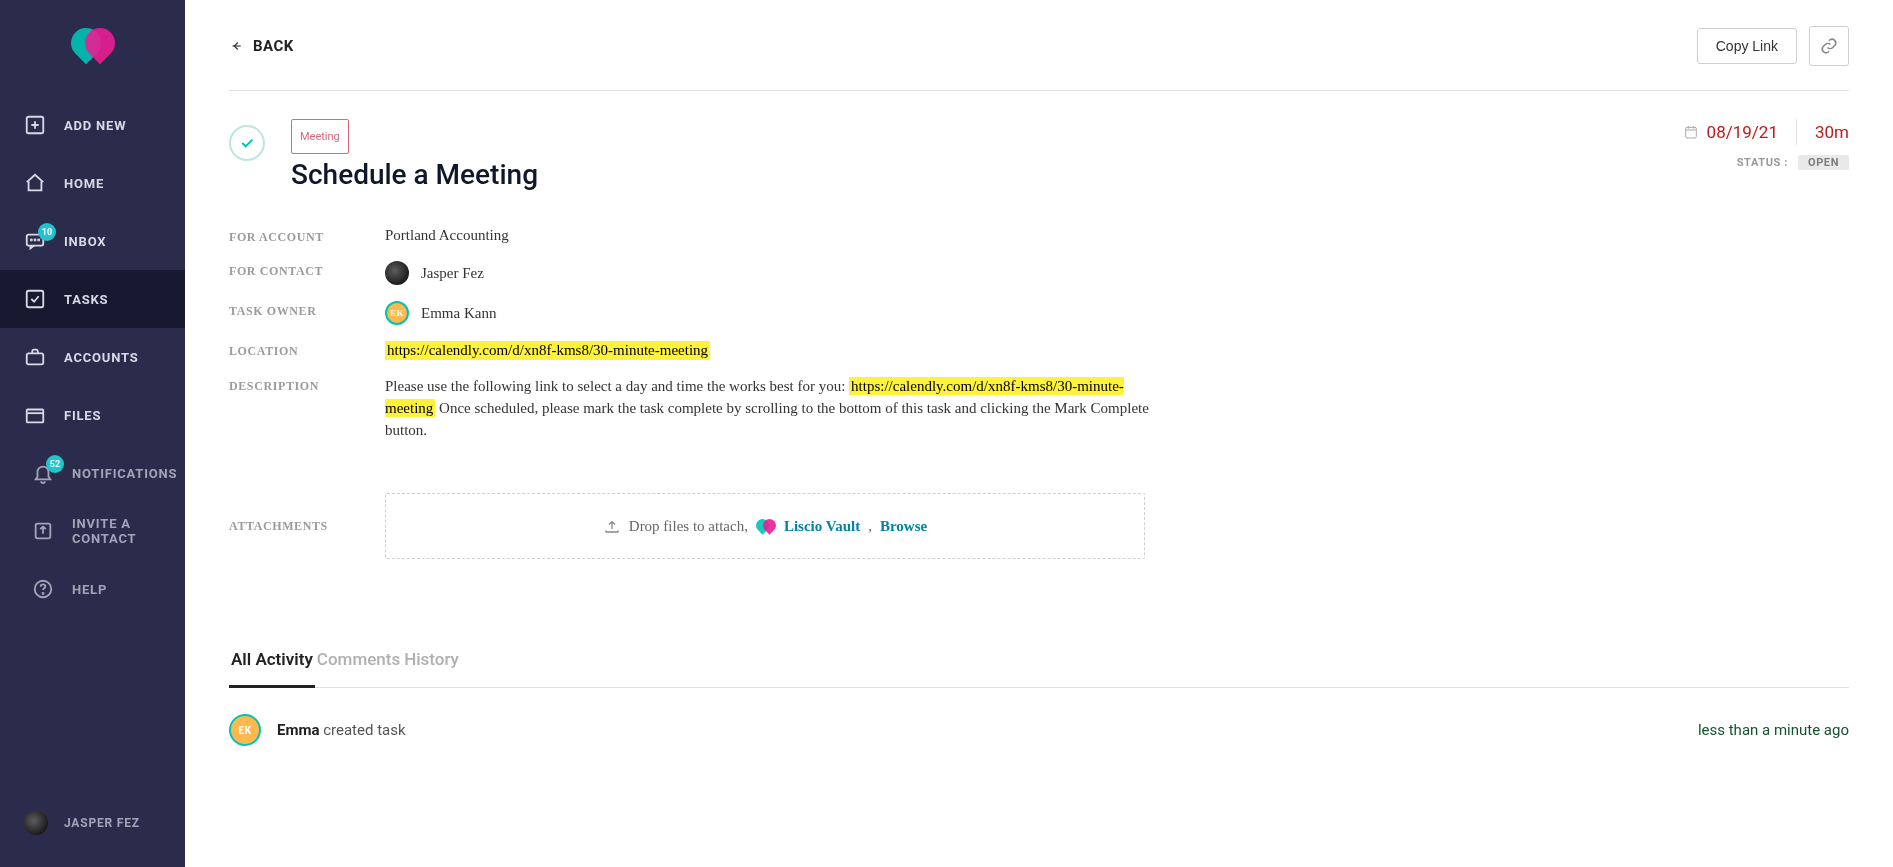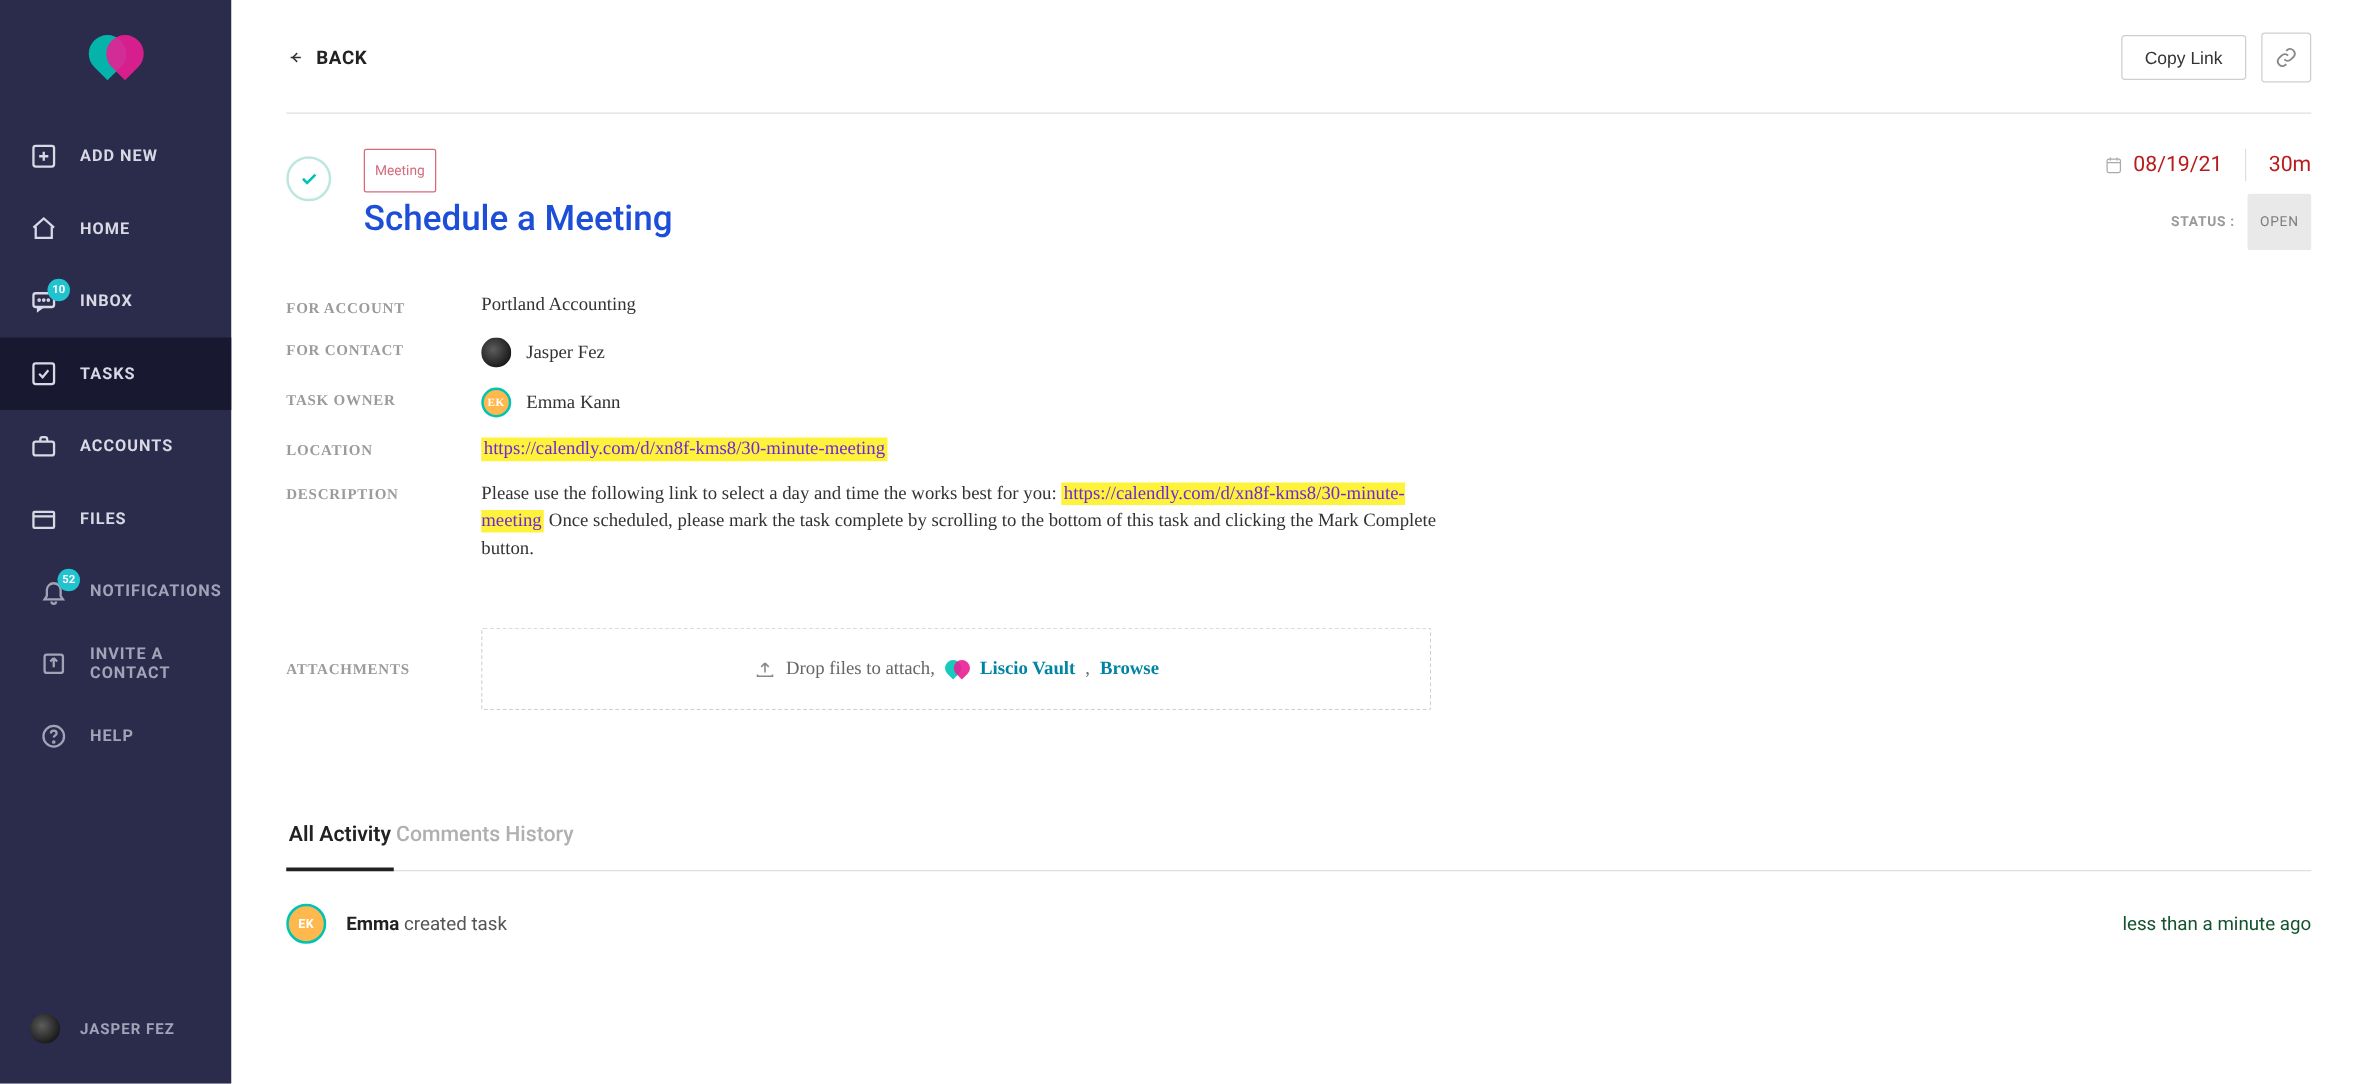--- a/index.html
+++ b/index.html
@@ -97,39 +97,39 @@
     width:36px;height:36px;border:2px solid #bce7df;border-radius:50%;
     display:flex;align-items:center;justify-content:center;flex-shrink:0;margin-top:6px;
     cursor:pointer;
   }
   .check-circle svg{width:16px;height:16px;stroke:var(--accent);stroke-width:3;fill:none;}
   .title-block{flex:1;}
   .chip{
     display:inline-block;border:1px solid #d46a7c;color:#d46a7c;
     font-size:11px;padding:10px 8px;border-radius:2px;margin-bottom:4px;
   }
-  .title{font-size:28px;font-weight:500;margin:0;color:#1d4ed8;}
+  .title{font-size:28px;font-weight:500;margin:0;color:#0f172a;}
   .meta-right{text-align:right;flex-shrink:0;}
   .meta-row1{display:flex;align-items:center;gap:18px;color:#b91c1c;font-size:17px;}
   .meta-date{display:flex;align-items:center;gap:8px;}
   .meta-date svg{width:16px;height:16px;stroke:#aaa;fill:none;stroke-width:1.5;}
   .divider{width:1px;height:26px;background:var(--border);}
   .meta-row2{margin-top:10px;display:flex;justify-content:flex-end;align-items:center;gap:10px;}
   .status-label{font-size:11px;font-weight:700;letter-spacing:.6px;color:#999;}
-  .status-pill{font-size:11px;font-weight:400;letter-spacing:.6px;background:var(--status-bg);color:var(--status-fg);padding:16px 10px;border-radius:2px;}
+  .status-pill{font-size:11px;font-weight:700;letter-spacing:.6px;background:var(--status-bg);color:var(--status-fg);padding:1px 10px;border-radius:2px;}
 
   
   .fields{margin-top:28px;font-family:Liberation Serif, serif;}
   .field{display:flex;align-items:flex-start;padding:8px 0;}
   .field-label{width:156px;flex-shrink:0;font-size:12px;font-weight:700;letter-spacing:.6px;color:var(--gray);padding-top:3px;}
   .field-value{font-size:15px;color:#333;display:flex;align-items:center;gap:12px;flex-wrap:wrap;}
   .field-value.block{display:block;max-width:780px;line-height:1.45;}
   .hl{background:var(--yellow);color:#4a6a00;padding:1px 2px;}
   .hl a,.hl{text-decoration:none;}
-  .link-green{color:#6d28d9;}
+  .link-green{color:#000000;}
 
   
   .attach-field{display:flex;align-items:center;margin-top:44px;}
   .attach-field .field-label{padding-top:0;}
   .dropzone{
     flex:1;max-width:760px;height:66px;border:1.5px dashed #cfcfcf;border-radius:2px;
     display:flex;align-items:center;justify-content:center;gap:8px;
     font-size:15px;color:#666;
   }
   .dropzone svg{width:18px;height:18px;stroke:#888;fill:none;stroke-width:1.7;}

